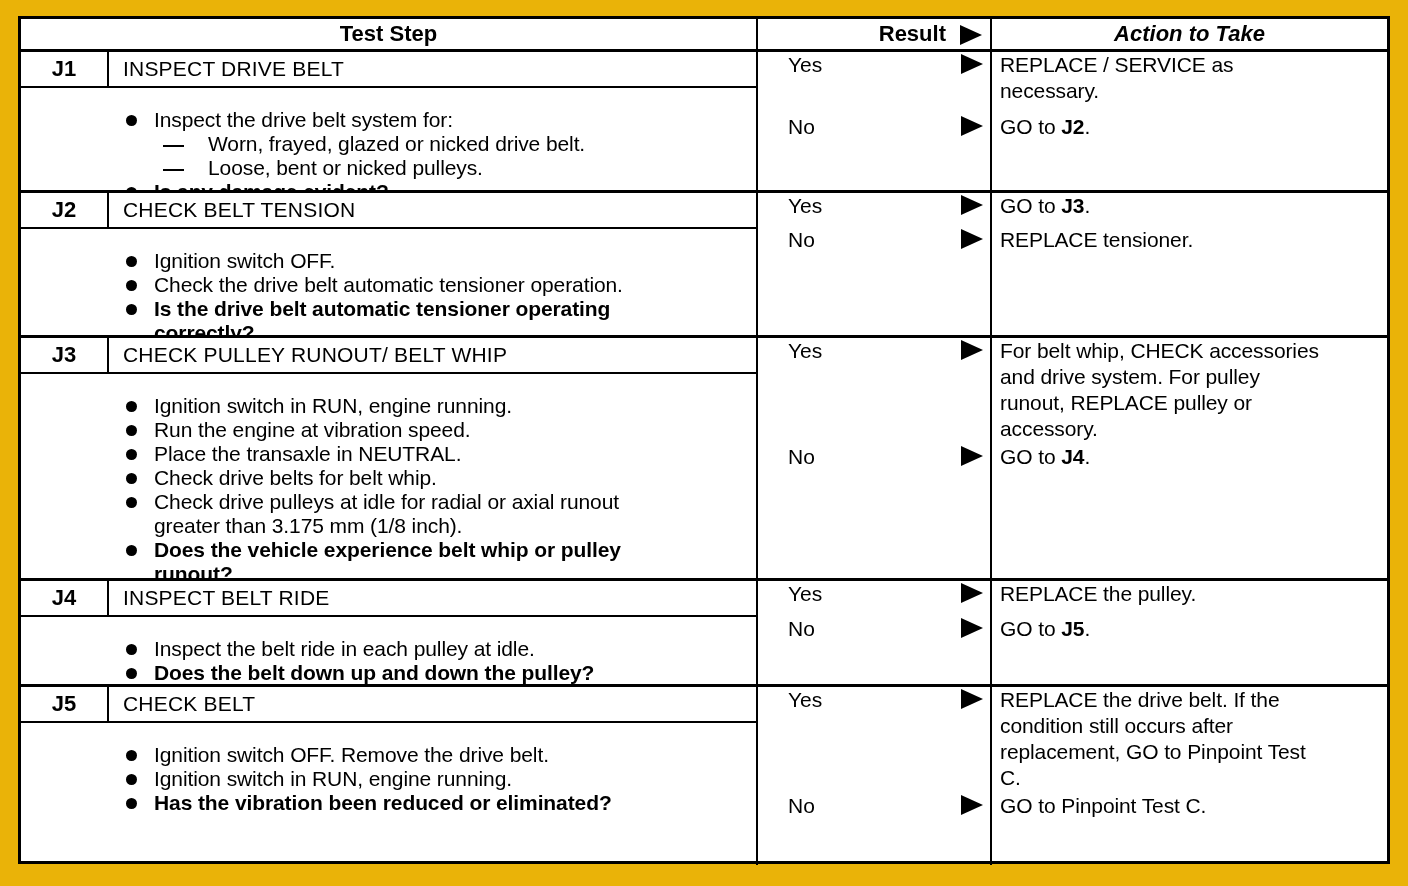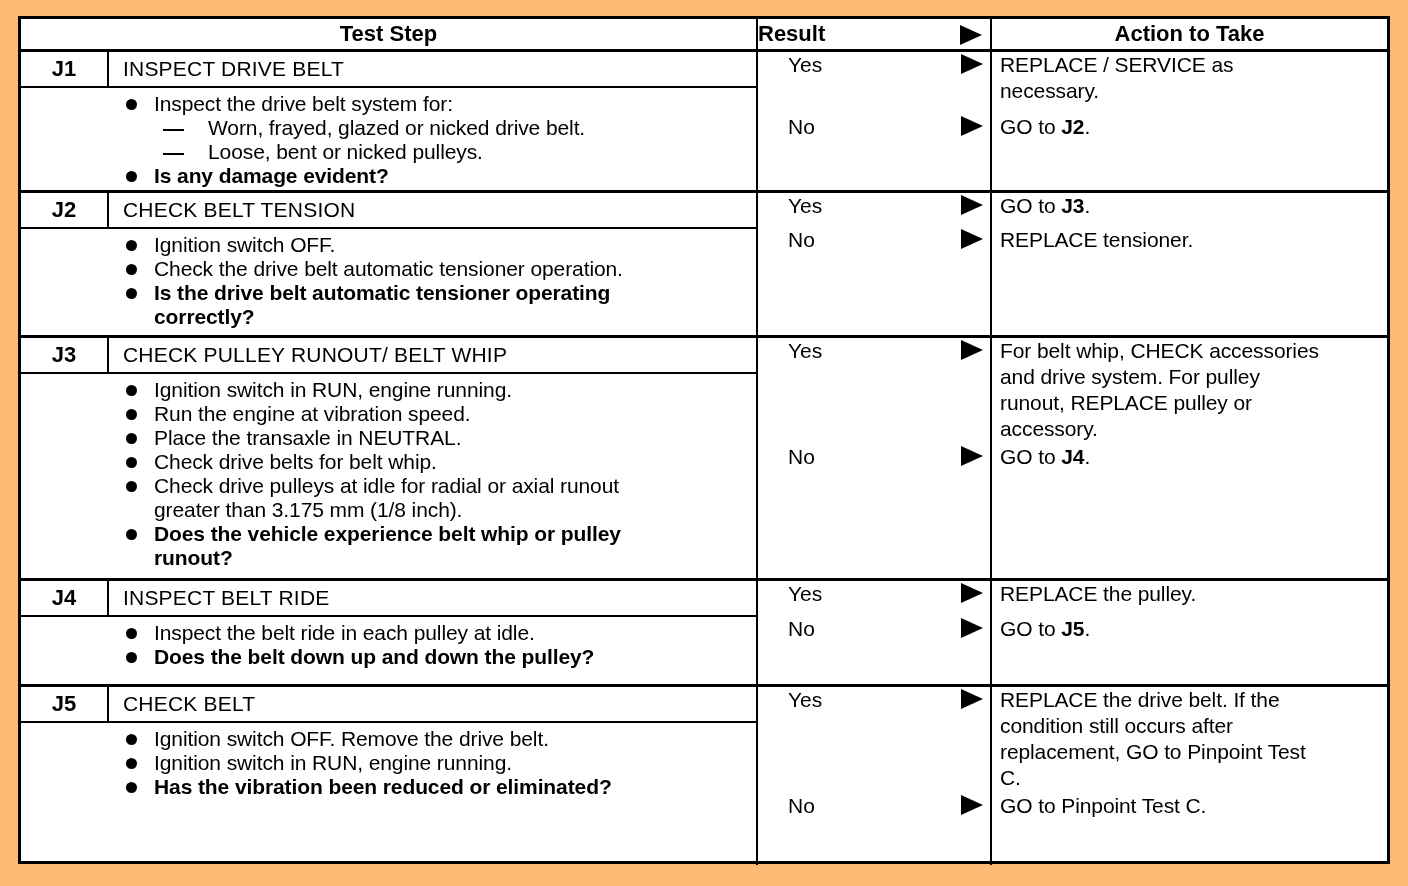--- a/index.html
+++ b/index.html
@@ -3,45 +3,45 @@
 <meta charset="utf-8">
 <style>
   * { box-sizing: border-box; margin: 0; padding: 0; }
   html, body {
     width: 1408px; height: 886px;
     background: #ffffff;
     font-family: "Liberation Sans", "DejaVu Sans", sans-serif;
     color: #000;
     overflow: hidden;
   }
-  .page { position: relative; width: 1408px; height: 886px; background: #fdba74; }
+  .page { position: relative; width: 1408px; height: 886px; background: #eab308; }
 
   .ptable {
     position: absolute; left: 18px; top: 16px;
     width: 1372px; height: 848px;
     border: 3px solid #000;
     background: #fff;
   }
 
   
   .header-row {
     display: flex; height: 33px;
     border-bottom: 3px solid #000;
     font-weight: bold; font-size: 22px;
   }
   .h-test {
     width: 737px; border-right: 2px solid #000;
     text-align: center; line-height: 30px;
   }
   .h-result {
     width: 234px; border-right: 2px solid #000;
-    position: relative; text-align: left; line-height: 30px;
+    position: relative; text-align: right; line-height: 30px;
     padding-right: 44px;
   }
-  .h-action { flex: 1; text-align: center; line-height: 30px; }
+  .h-action { flex: 1; text-align: center; line-height: 30px; font-style: italic; }
 
   .tri {
     display: inline-block; width: 0; height: 0;
     border-top: 10px solid transparent;
     border-bottom: 10px solid transparent;
     border-left: 22px solid #000;
   }
   .h-result .tri { position: absolute; right: 8px; top: 6px; }
 
   
@@ -58,21 +58,21 @@
   .step-head {
     display: flex; height: 36px;
     border-bottom: 2px solid #000; align-items: stretch;
   }
   .j-num {
     width: 88px; border-right: 2px solid #000;
     text-align: center; font-weight: bold; font-size: 22px; line-height: 34px;
   }
   .j-title { padding-left: 14px; font-size: 21px; line-height: 34px; letter-spacing: 0.2px; }
 
-  .step-body { padding-top: 4px; font-size: 21px; }
+  .step-body { padding-top: 20px; font-size: 21px; }
   .b-row { display: flex; line-height: 24px; }
   .b-row.bullet, .b-row.question { padding-left: 105px; }
   .b-row.dash { padding-left: 142px; }
   .bullet-marker {
     flex: 0 0 auto; width: 11px; height: 11px; border-radius: 50%;
     background: #000; margin-top: 7px; margin-right: 17px;
   }
   .dash-marker { flex: 0 0 45px; font-weight: bold; }
   .b-text { white-space: pre-line; letter-spacing: -0.1px; }
   .b-row.question .b-text { font-weight: bold; }

